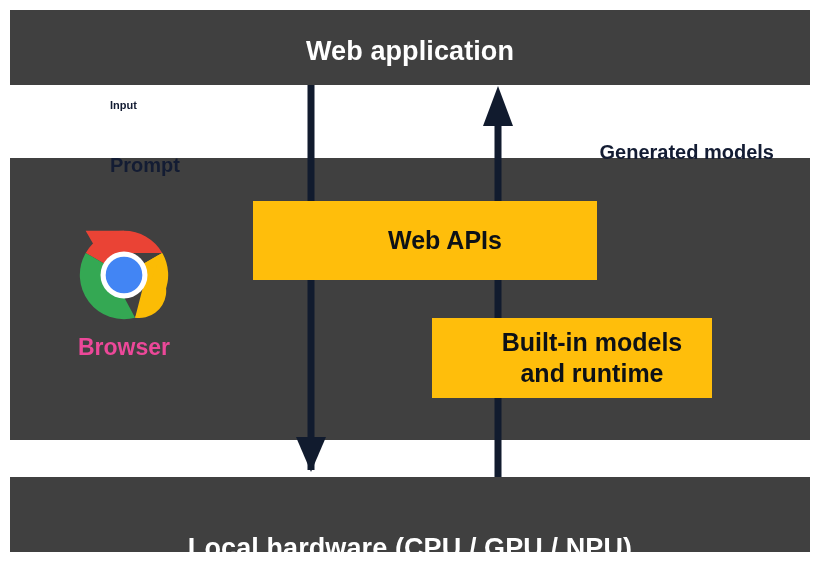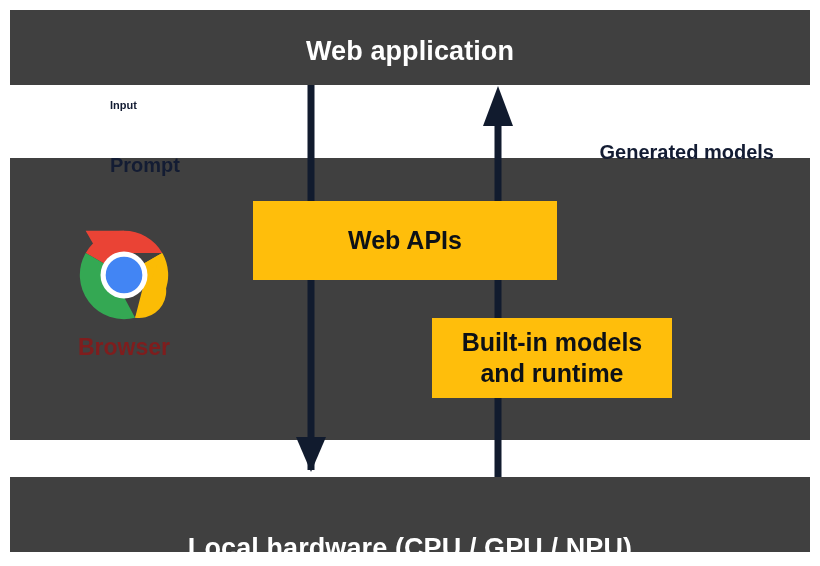--- a/index.html
+++ b/index.html
@@ -100,20 +100,21 @@
     position: absolute;
     background: #ffbe0b;
     color: #0d1117;
     display: flex;
     align-items: center;
     justify-content: center;
     text-align: center;
     font-size: 25px;
     font-weight: bold;
     line-height: 1.24;
+    padding-left: 40px;
   }
   #box-web-apis {
     left: 253px;
     top: 201px;
     width: 304px;
     height: 79px;
   }
   #box-builtin-models {
     left: 432px;
     top: 318px;
@@ -131,21 +132,21 @@
     text-align: center;
   }
   #chrome-icon {
     width: 94px;
     height: 94px;
     margin: 0 auto;
     display: block;
   }
   #browser-label {
     margin-top: 14px;
-    color: #7f1d1d;
+    color: #ec4899;
     font-size: 23px;
     font-weight: bold;
     line-height: 1;
   }
 </style>
 </head>
 <body>
 
 <div id="diagram">
 

